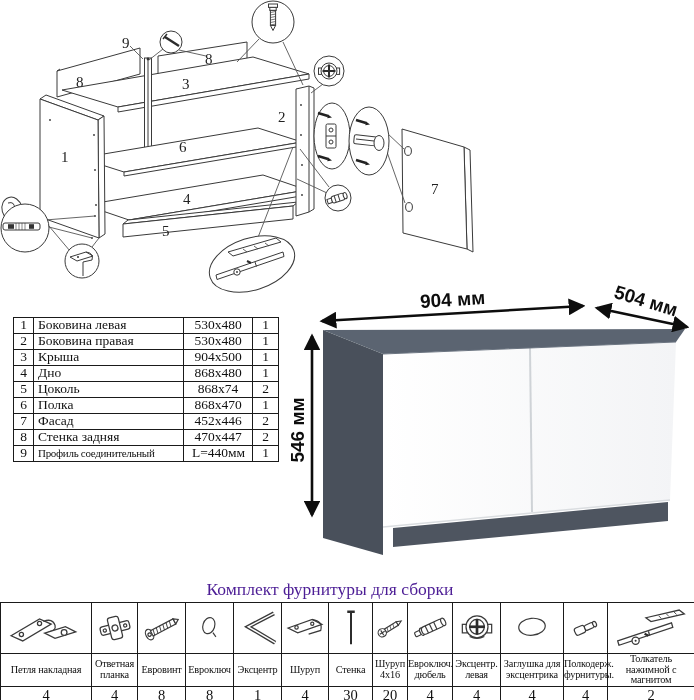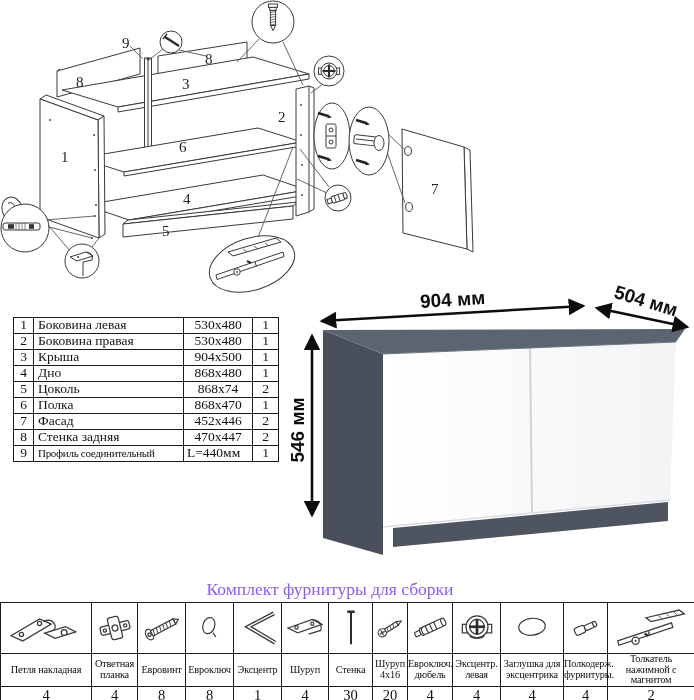--- a/index.html
+++ b/index.html
@@ -8,25 +8,25 @@
   svg text{user-select:none;}
 
   
   #parts-table{position:absolute;left:13px;top:317px;border-collapse:collapse;
                table-layout:fixed;width:265px;}
   #parts-table td{border:1px solid #1a1a1a;font-size:13.5px;line-height:14.5px;
                   padding:0 2px;height:15px;white-space:nowrap;overflow:hidden;}
   #parts-table td.c{text-align:center;padding:0;}
   #parts-table td.nm{padding-left:4px;}
   #parts-table tr.small td.nm{font-size:11px;letter-spacing:-0.3px;}
-  #parts-table tr.small td.sz{text-align:left;padding-left:3px;}
+  #parts-table tr.small td.sz{text-align:center;padding-left:3px;}
 
   
   #hw-title{position:absolute;left:0;top:579px;width:660px;text-align:center;
-            font-size:17.5px;color:#8b5cf6;}
+            font-size:17.5px;color:#4c1d95;}
   #hw-table{position:absolute;left:0px;top:602px;border-collapse:collapse;table-layout:fixed;width:694px;}
   #hw-table td{border:1px solid #1a1a1a;text-align:center;vertical-align:middle;padding:0;}
   #hw-table tr.icons td{height:50px;}
   #hw-table tr.names td{height:21px;font-size:10.3px;line-height:10.5px;letter-spacing:-0.2px;}
   #hw-table tr.qtys td{height:18px;font-size:14.5px;}
   .hwicon{display:block;margin:0 auto;}
 
   
   .ln{fill:#ffffff;stroke:#3a3a3a;stroke-width:1;}
   .lnn{fill:none;stroke:#3a3a3a;stroke-width:1;}

